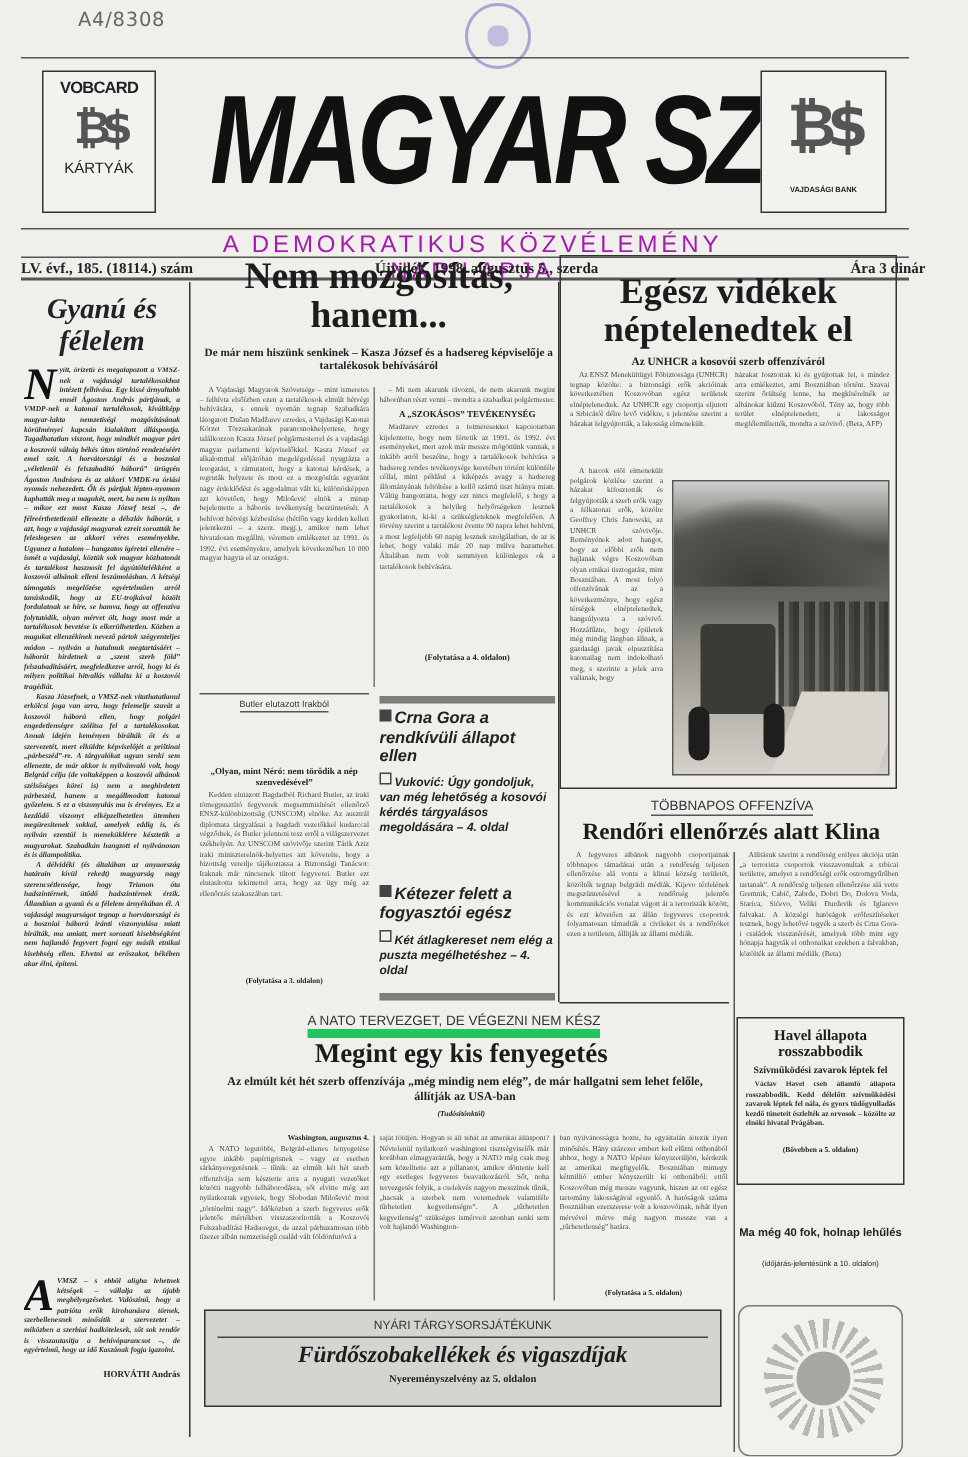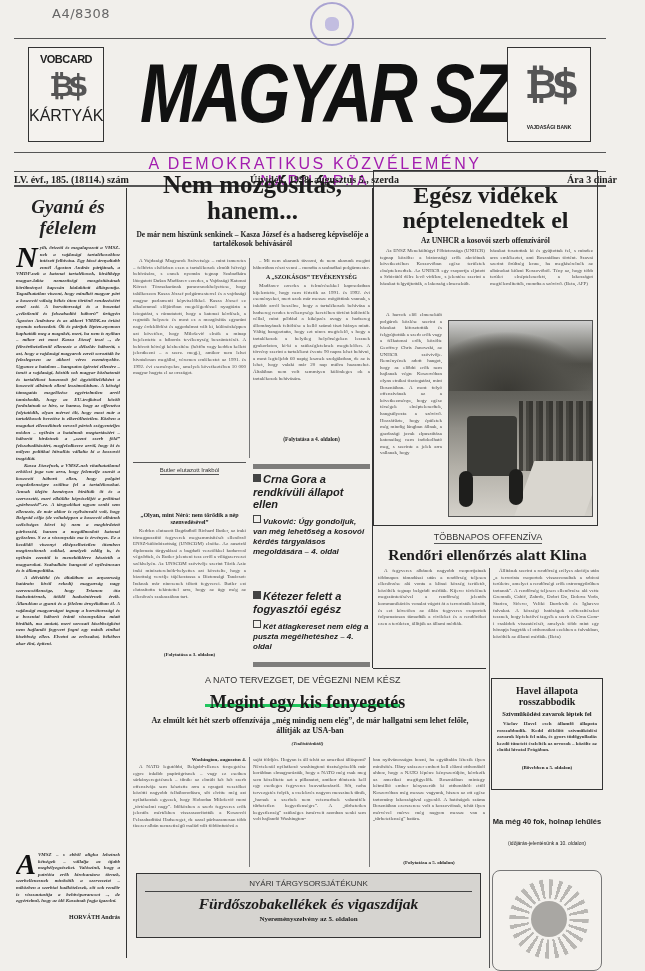--- a/index.html
+++ b/index.html
@@ -16,21 +16,21 @@
   
   .handwrite { left: 52px; top: 6px; font-family: "DejaVu Sans", sans-serif; font-size: 13px; color: #666; letter-spacing: 0.5px; }
   .stamp { left: 310px; top: 2px; width: 44px; height: 44px; border: 2px solid #9a92cc; border-radius: 50%; color:#9a92cc; font-size:5px; display:flex; align-items:center; justify-content:center; text-align:center; opacity:0.8; }
   .stamp-inner { width: 14px; height: 14px; background: #b7b1de; border-radius: 40%; }
 
   .rule { background: #555; height: 1px; left: 14px; width: 592px; }
 
   
   .adbox { border: 1.5px solid #333; background: #f4f2ee; text-align: center; }
   .adbox .t1 { font-family: "Liberation Sans", sans-serif; font-weight: bold; font-size: 11px; margin-top: 5px; letter-spacing: -0.5px; }
-  .adbox .t2 { font-family: "Liberation Sans", sans-serif; font-size: 16px; }
+  .adbox .t2 { font-family: "Liberation Sans", sans-serif; font-size: 10px; }
   .adbox .t3 { font-family: "Liberation Sans", sans-serif; font-weight: bold; font-size: 5px; }
   .bank-logo { font-family: "DejaVu Sans", sans-serif; font-size: 30px; color: #555; line-height: 30px; font-weight: bold; letter-spacing: -6px; }
   .title {
     left: 140px; top: 38px; width: 340px; height: 110px;
     font-family: "Liberation Sans", sans-serif; font-weight: 900; font-style: italic;
     font-size: 84px; letter-spacing: -4px; color: #111; line-height: 110px;
     transform: scaleX(0.8); transform-origin: left center; white-space: nowrap;
   }
   .subtitle { left: 130px; top: 155px; width: 370px; text-align: center; font-family: Liberation Sans, sans-serif; font-size: 16px; letter-spacing: 2.6px; color: #a21caf; }
   .meta { top: 174px; font-size: 10px; font-weight: bold; color:#222; }
@@ -161,21 +161,21 @@
     <div class="wheel2"></div>
   </div>
 
   <div class="abs kicker" style="left:378px;top:532px;width:220px;font-size:9px;"><span style="border-bottom:1px solid #555;padding-bottom:1px;">TÖBBNAPOS OFFENZÍVA</span></div>
   <div class="abs head-big" style="left:375px;top:546px;width:225px;font-size:15.5px;white-space:nowrap;">Rendőri ellenőrzés alatt Klina</div>
   <div class="abs bodytext" style="left:378px;top:568px;width:108px;height:88px;text-indent:6px;">A fegyveres albánok nagyobb csoportjainak többnapos támadásai után a rendőrség teljesen ellenőrzése alá vonta a klinai község területét, közölték tegnap belgrádi médiák. Kijevo térfelének megszüntetésével a rendőrség jelentős kommunikációs vonalat vágott át a terroristák között, és ezt követően az állán fegyveres csoportok folyamatosan támadták a civileket és a rendőröket ezen a területen, állítják az állami médiák.</div>
   <div class="abs vline" style="left:489px;top:568px;height:400px;background:#555;"></div>
   <div class="abs bodytext" style="left:493px;top:568px;width:106px;height:105px;text-indent:6px;">Állításuk szerint a rendőrség erélyes akciója után „a terrorista csoportok visszavonultak a srbicai területre, amelyet a rendőrségi erők ostromgyűrűben tartanak”. A rendőrség teljesen ellenőrzése alá vette Gremnik, Cabić, Zabrđe, Dobri Do, Dolova Voda, Starica, Sićevo, Veliki Đurđevik és Iglarevo falvakat. A községi hatóságok erőfeszítéseket tesznek, hogy lehetővé tegyék a szerb és Crna Gora-i családok visszatérését, amelyek több mint egy hónapja hagyták el otthonaikat ezekben a falvakban, közölték az állami médiák. (Beta)</div>
   <div class="abs hline" style="left:373px;top:668px;width:113px;"></div>
 
-  <div class="abs kicker" style="left:205px;top:675px;width:250px;font-size:9px;text-align:left;"><span style="border-bottom:3px solid #22c55e;padding-bottom:19px;">A NATO TERVEZGET, DE VÉGEZNI NEM KÉSZ</span></div>
+  <div class="abs kicker" style="left:205px;top:675px;width:250px;font-size:9px;text-align:left;"><span style="border-bottom:6px solid #22c55e;padding-bottom:1px;">A NATO TERVEZGET, DE VÉGEZNI NEM KÉSZ</span></div>
   <div class="abs deck" style="left:140px;top:716px;width:340px;font-size:8px;line-height:10px;">Az elmúlt két hét szerb offenzívája „még mindig nem elég”, de már hallgatni sem lehet felőle, állítják az USA-ban</div>
   <div class="abs head-big" style="left:135px;top:692px;width:345px;font-size:18px;">Megint egy kis fenyegetés</div>
   <div class="abs" style="left:135px;top:741px;width:345px;font-size:5px;font-weight:bold;text-align:center;font-style:italic;">(Tudósítónktól)</div>
   <div class="abs" style="left:133px;top:757px;width:113px;font-size:5px;font-weight:bold;text-align:right;">Washington, augusztus 4.</div>
   <div class="abs bodytext" style="left:133px;top:764px;width:113px;height:102px;text-indent:6px;">A NATO legutóbbi, Belgrád-ellenes fenyegetése egyre inkább papírtigrisnek – vagy ez esetben sárkányeregetésnek – tűnik: az elmúlt két hét szerb offenzívája sem késztette arra a nyugati vezetőket közötti nagyobb felháborodásra, sőt elvitte még azt nyilatkoztak egyesek, hogy Slobodan Milošević most „történelmi nagy”. Időközben a szerb fegyveres erők jelentős mértékben visszaszorították a Koszovói Felszabadítási Hadsereget, de azzal párhuzamosan több tízezer albán nemzetiségű család vált földönfutóvá a</div>
   <div class="abs vline" style="left:249px;top:757px;height:110px;background:#777;"></div>
   <div class="abs bodytext" style="left:253px;top:757px;width:113px;height:110px;">saját földjén. Hogyan is áll tehát az amerikai álláspont? Névtelenül nyilatkozó washingtoni tisztségviselők már korábban elmagyarázták, hogy a NATO még csak meg sem közelítette azt a pillanatot, amikor döntenie kell egy esetleges fegyveres beavatkozásról. Sőt, noha tervezgetés folyik, a cselekvés nagyon messzinek tűnik, „hacsak a szerbek nem vetemednek valamiféle tűrhetetlen kegyetlenségre”. A „tűrhetetlen kegyetlenség” szükséges ismérveit azonban senki sem volt hajlandó Washington-</div>
   <div class="abs vline" style="left:369px;top:757px;height:110px;background:#777;"></div>
   <div class="abs bodytext" style="left:373px;top:757px;width:112px;height:100px;">ban nyilvánosságra hozni, ha egyáltalán létezik ilyen minősítés. Hány százezer embert kell elűzni otthonából ahhoz, hogy a NATO lépésre kényszerüljön, kérdezik az amerikai megfigyelők. Boszniában mintegy kétmillió ember kényszerült ki otthonából: ettől Koszovóban még messze vagyunk, hiszen az ott egész tartomány lakosságával egyenlő. A hatóságok száma Boszniában ezerszerese volt a koszovóinak, tehát ilyen mérvével mérve még nagyon messze van a „tűrhetetlenség” határa.</div>
   <div class="abs" style="left:373px;top:860px;width:112px;font-size:5px;font-weight:bold;text-align:center;">(Folytatása a 5. oldalon)</div>

